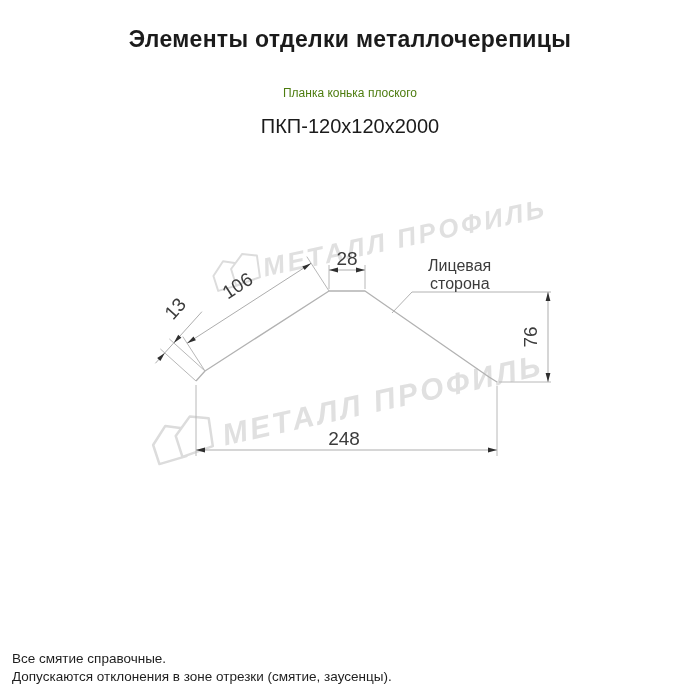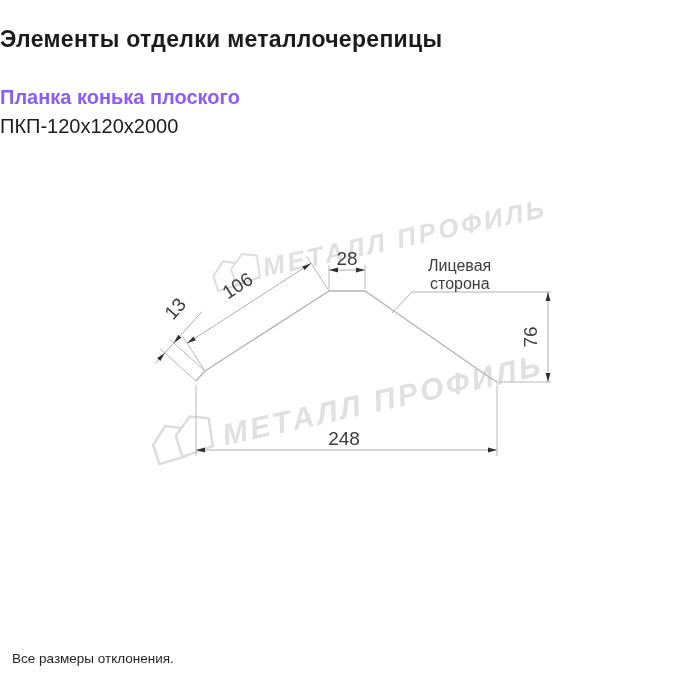--- a/index.html
+++ b/index.html
@@ -4,23 +4,23 @@
 <style>
   html, body {
     margin: 0; padding: 0;
     width: 700px; height: 700px;
     background: #ffffff;
     font-family: "Liberation Sans", sans-serif;
     overflow: hidden;
     position: relative;
   }
   .abs { position: absolute; }
-  .center-text { width: 700px; text-align: left; }
+  .center-text { width: 700px; text-align: center; }
   #main-title   { top: 26px;  font-size: 23px; font-weight: bold; color: #1b1b1b; letter-spacing: .3px; }
-  #product-name { top: 86px;  font-size: 20px; font-weight: bold; color: #8b5cf6; }
+  #product-name { top: 86px;  font-size: 12px; font-weight: normal; color: #4d7c0f; }
   #product-code { top: 115px; font-size: 20px; font-weight: normal; color: #1b1b1b; }
   #footer-notes { left: 12px; top: 650px; font-size: 13.5px; color: #1f1f1f; line-height: 18px; }
   svg { position: absolute; left: 0; top: 0; }
 
   
   .profile-line { fill: none; stroke: #b2b2b2; stroke-width: 1.3; stroke-linejoin: round; }
   .ext-line     { fill: none; stroke: #b8b8b8; stroke-width: 1; }
   .dim-line     { fill: none; stroke: #adadad; stroke-width: 1; }
   .leader-line  { fill: none; stroke: #b2b2b2; stroke-width: 1; }
   .dim-arrow    { fill: #2f2f2f; stroke: none; }
@@ -102,14 +102,15 @@
     <path class="ext-line" d="M196,385 L196,456"></path>
     <path class="ext-line" d="M497,386 L497,456"></path>
     <path class="dim-line" d="M196,450 L497,450"></path>
     <polygon class="dim-arrow" points="196,450 205,447.6 205,452.4"></polygon>
     <polygon class="dim-arrow" points="497,450 488,447.6 488,452.4"></polygon>
     <text class="dim-text" x="344" y="445" text-anchor="middle">248</text>
   </g>
 </svg>
 
 <div class="abs" id="footer-notes">
-  <div>Все размеры отклонения.</div>
+  <div>Все смятие справочные.</div>
+  <div>Допускаются отклонения в зоне отрезки (смятие, заусенцы).</div>
 </div>
 
 </body></html>

